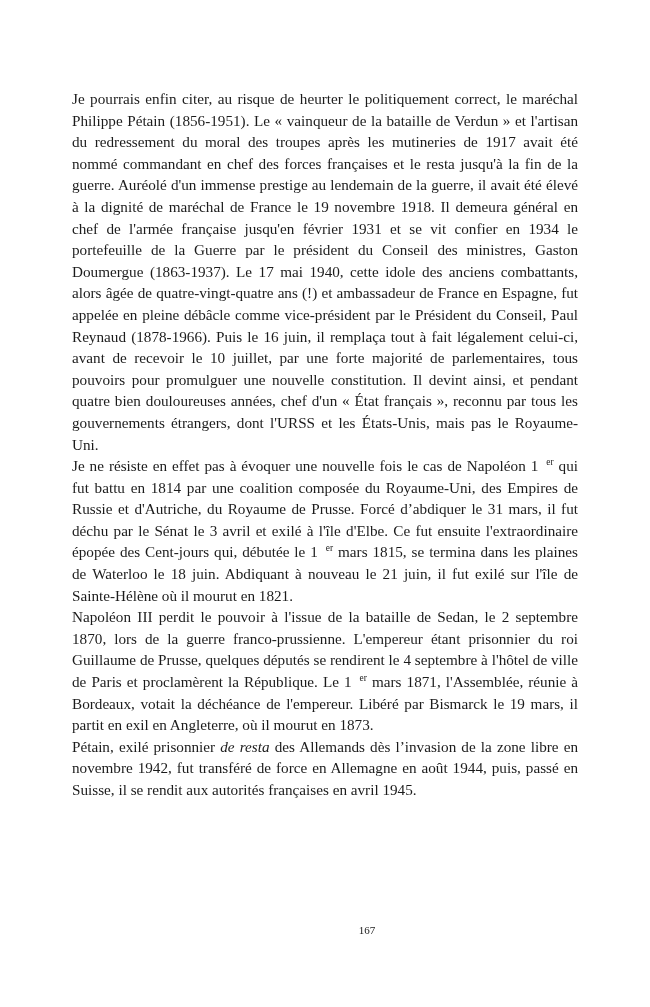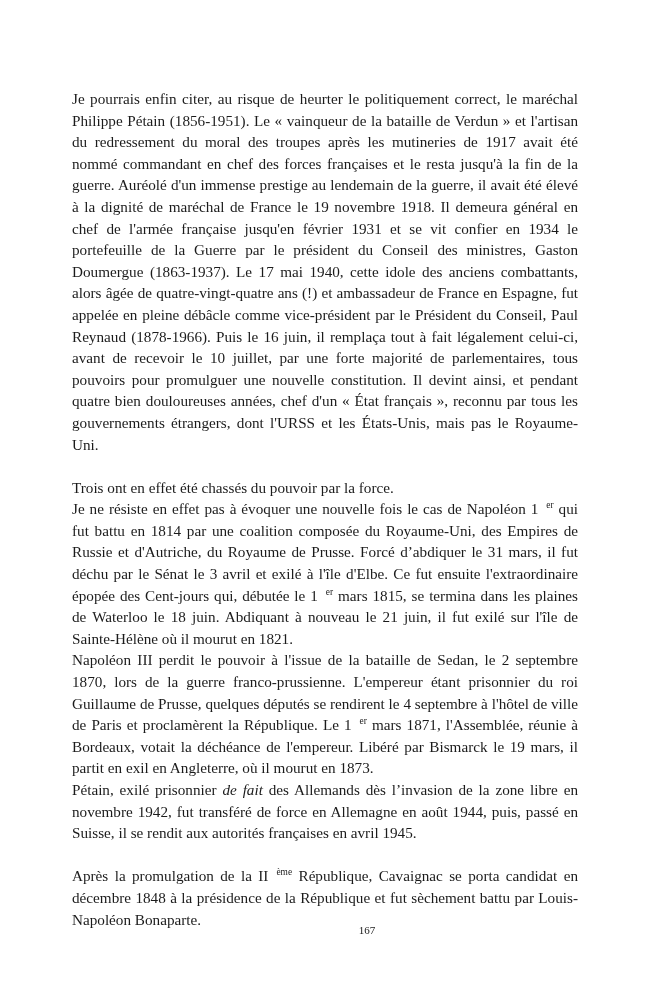--- a/index.html
+++ b/index.html
@@ -57,25 +57,23 @@
   }
 </style>
 </head>
 <body>
 
 <div id="page">
 
   <p class="body-par">Je pourrais enfin citer, au risque de heurter le politiquement correct, le maréchal Philippe Pétain (1856-1951). Le « vainqueur de la bataille de Verdun » et l'artisan du redressement du moral des troupes après les mutineries de 1917 avait été nommé commandant en chef des forces françaises et le resta jusqu'à la fin de la guerre. Auréolé d'un immense prestige au lendemain de la guerre, il avait été élevé à la dignité de maréchal de France le 19 novembre 1918. Il demeura général en chef de l'armée française jusqu'en février 1931 et se vit confier en 1934 le portefeuille de la Guerre par le président du Conseil des ministres, Gaston Doumergue (1863-1937). Le 17 mai 1940, cette idole des anciens combattants, alors âgée de quatre-vingt-quatre ans (!) et ambassadeur de France en Espagne, fut appelée en pleine débâcle comme vice-président par le Président du Conseil, Paul Reynaud (1878-1966). Puis le 16 juin, il remplaça tout à fait légalement celui-ci, avant de recevoir le 10 juillet, par une forte majorité de parlementaires, tous pouvoirs pour promulguer une nouvelle constitution. Il devint ainsi, et  pendant quatre bien douloureuses années, chef d'un « État français », reconnu par tous les gouvernements étrangers, dont l'URSS et les États-Unis, mais pas le Royaume-Uni.</p>
 
 
-  <p class="body-par nojustify gap-before">Trois ont en effet été chassés du pouvoir par la force.</p>
 
   <p class="body-par"><span>Je ne résiste en effet pas à évoquer une nouvelle fois le cas de Napoléon 1</span><sup>er</sup><span> qui fut battu en 1814 par une coalition composée du Royaume-Uni, des Empires de Russie et d'Autriche, du Royaume de Prusse. Forcé d’abdiquer le 31 mars, il fut déchu par le Sénat le 3 avril et exilé à l'île d'Elbe. Ce fut ensuite l'extraordinaire épopée des Cent-jours qui, débutée le 1</span><sup>er</sup><span> mars 1815, se termina dans les plaines de Waterloo le 18 juin. Abdiquant à nouveau le 21 juin, il fut exilé sur l'île de Sainte-Hélène où il mourut en 1821.</span></p>
 
   <p class="body-par"><span>Napoléon III perdit le pouvoir à l'issue de la bataille de Sedan, le 2 septembre 1870, lors de la guerre franco-prussienne. L'empereur étant prisonnier du roi Guillaume de Prusse, quelques députés se rendirent le 4 septembre à l'hôtel de ville de Paris et proclamèrent la République. Le 1</span><sup>er</sup><span> mars 1871, l'Assemblée, réunie à Bordeaux, votait la déchéance de l'empereur. Libéré par Bismarck le 19 mars, il partit en exil en Angleterre, où il mourut en 1873.</span></p>
 
-  <p class="body-par"><span>Pétain, exilé prisonnier </span><i>de fait</i><span> des Allemands dès l’invasion de la zone libre en novembre 1942, fut transféré de force en Allemagne en août 1944, puis, passé en Suisse, il se rendit aux autorités françaises en avril 1945.</span></p>
+  <p class="body-par"><span>Pétain, exilé prisonnier </span><i>de resta</i><span> des Allemands dès l’invasion de la zone libre en novembre 1942, fut transféré de force en Allemagne en août 1944, puis, passé en Suisse, il se rendit aux autorités françaises en avril 1945.</span></p>
 
-  <p class="body-par gap-before"><span>Après la promulgation de la II</span><sup>ème</sup><span> République, Cavaignac se porta candidat en décembre 1848 à la présidence de la République et fut sèchement battu par Louis-Napoléon Bonaparte.</span></p>
 
 </div>
 
 <div id="folio">167</div>
 
 </body></html>

